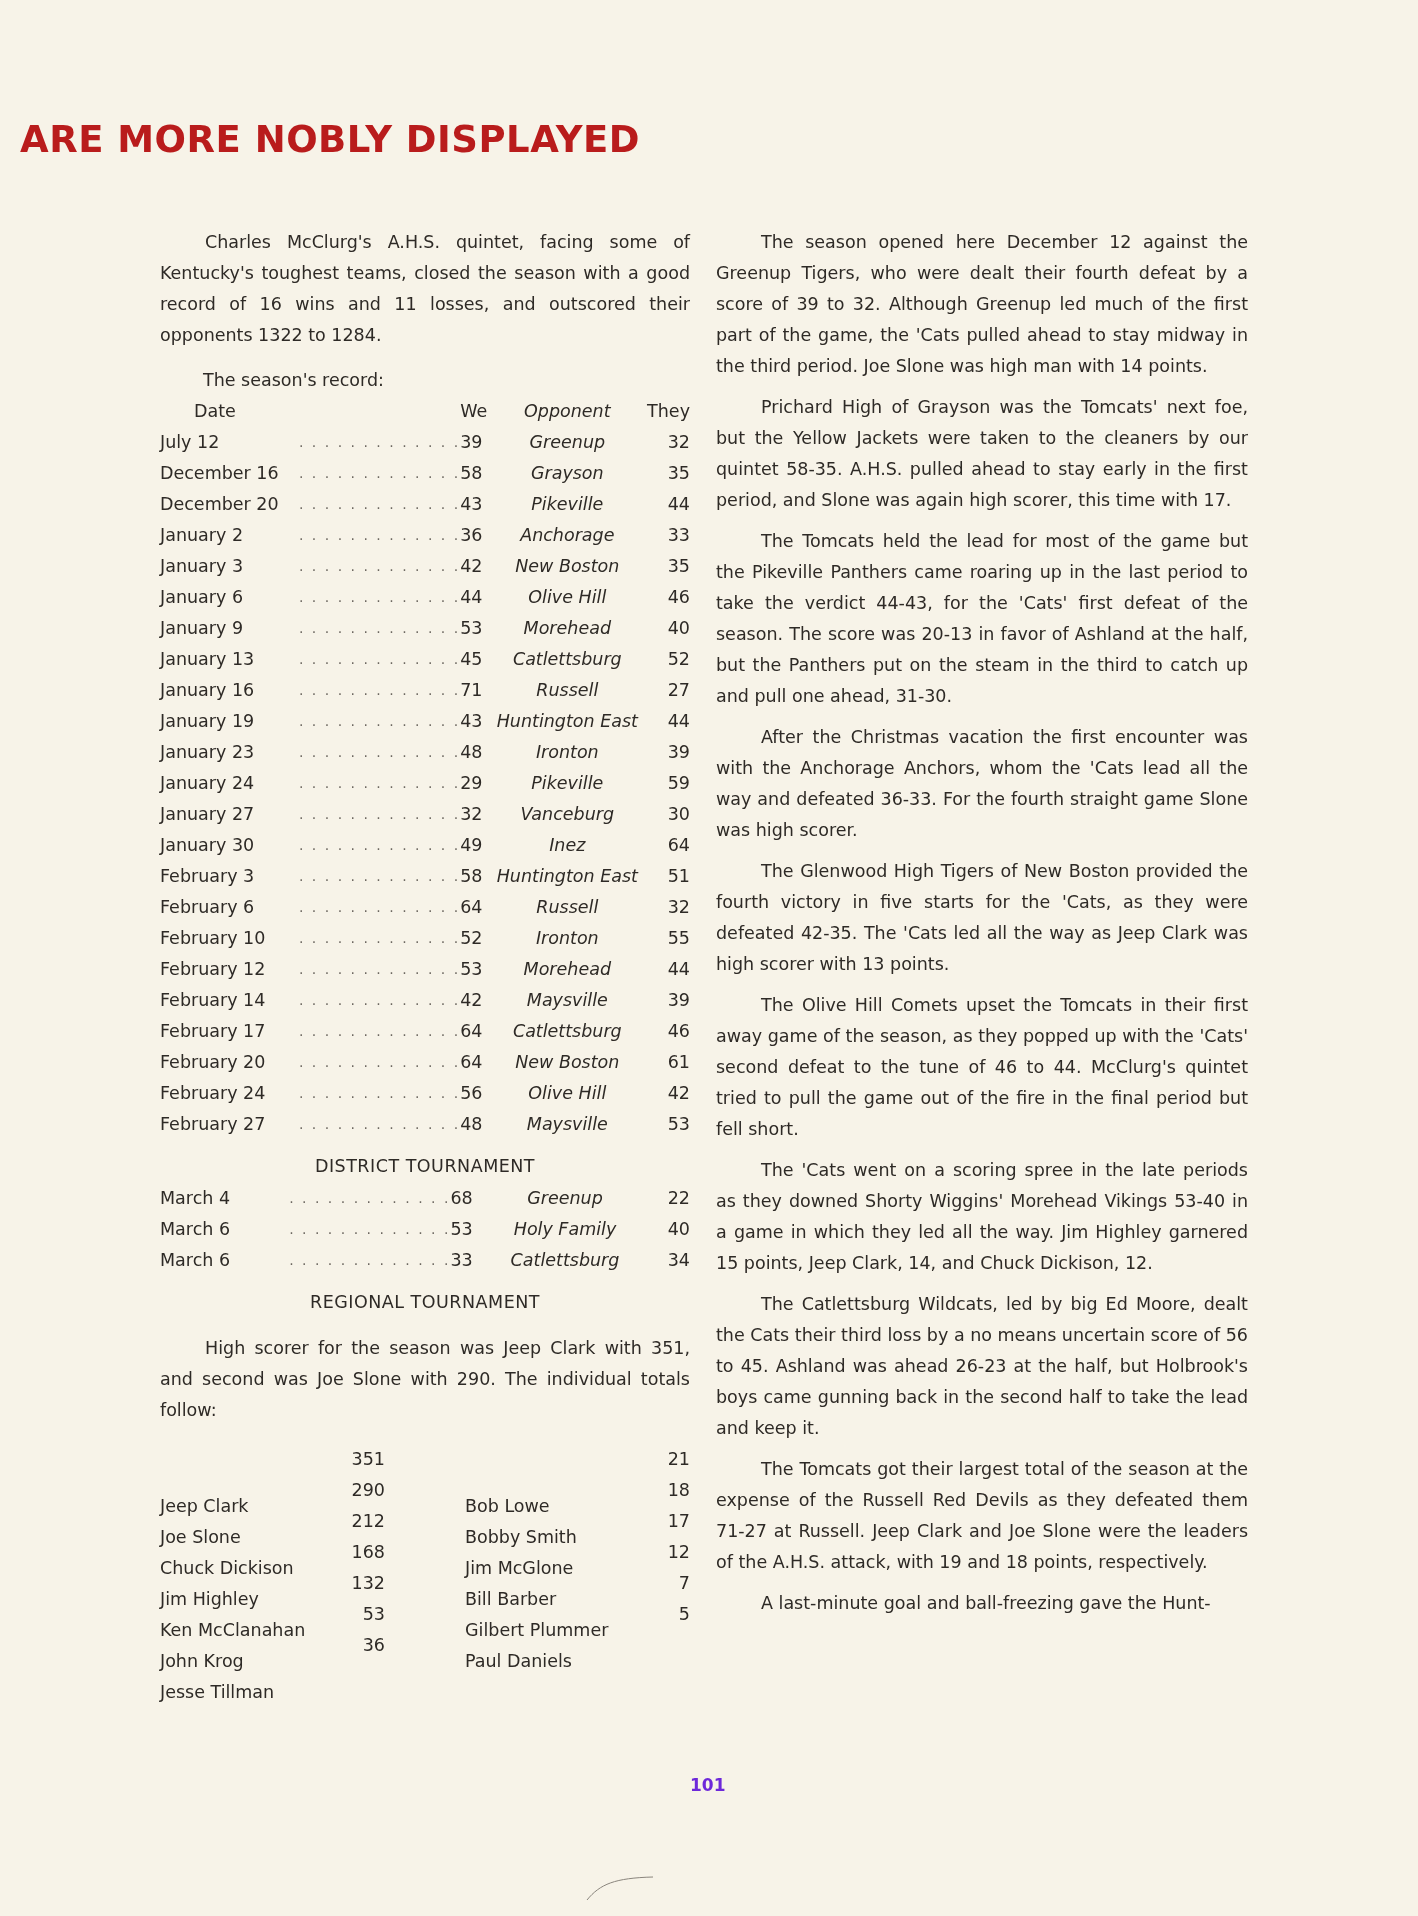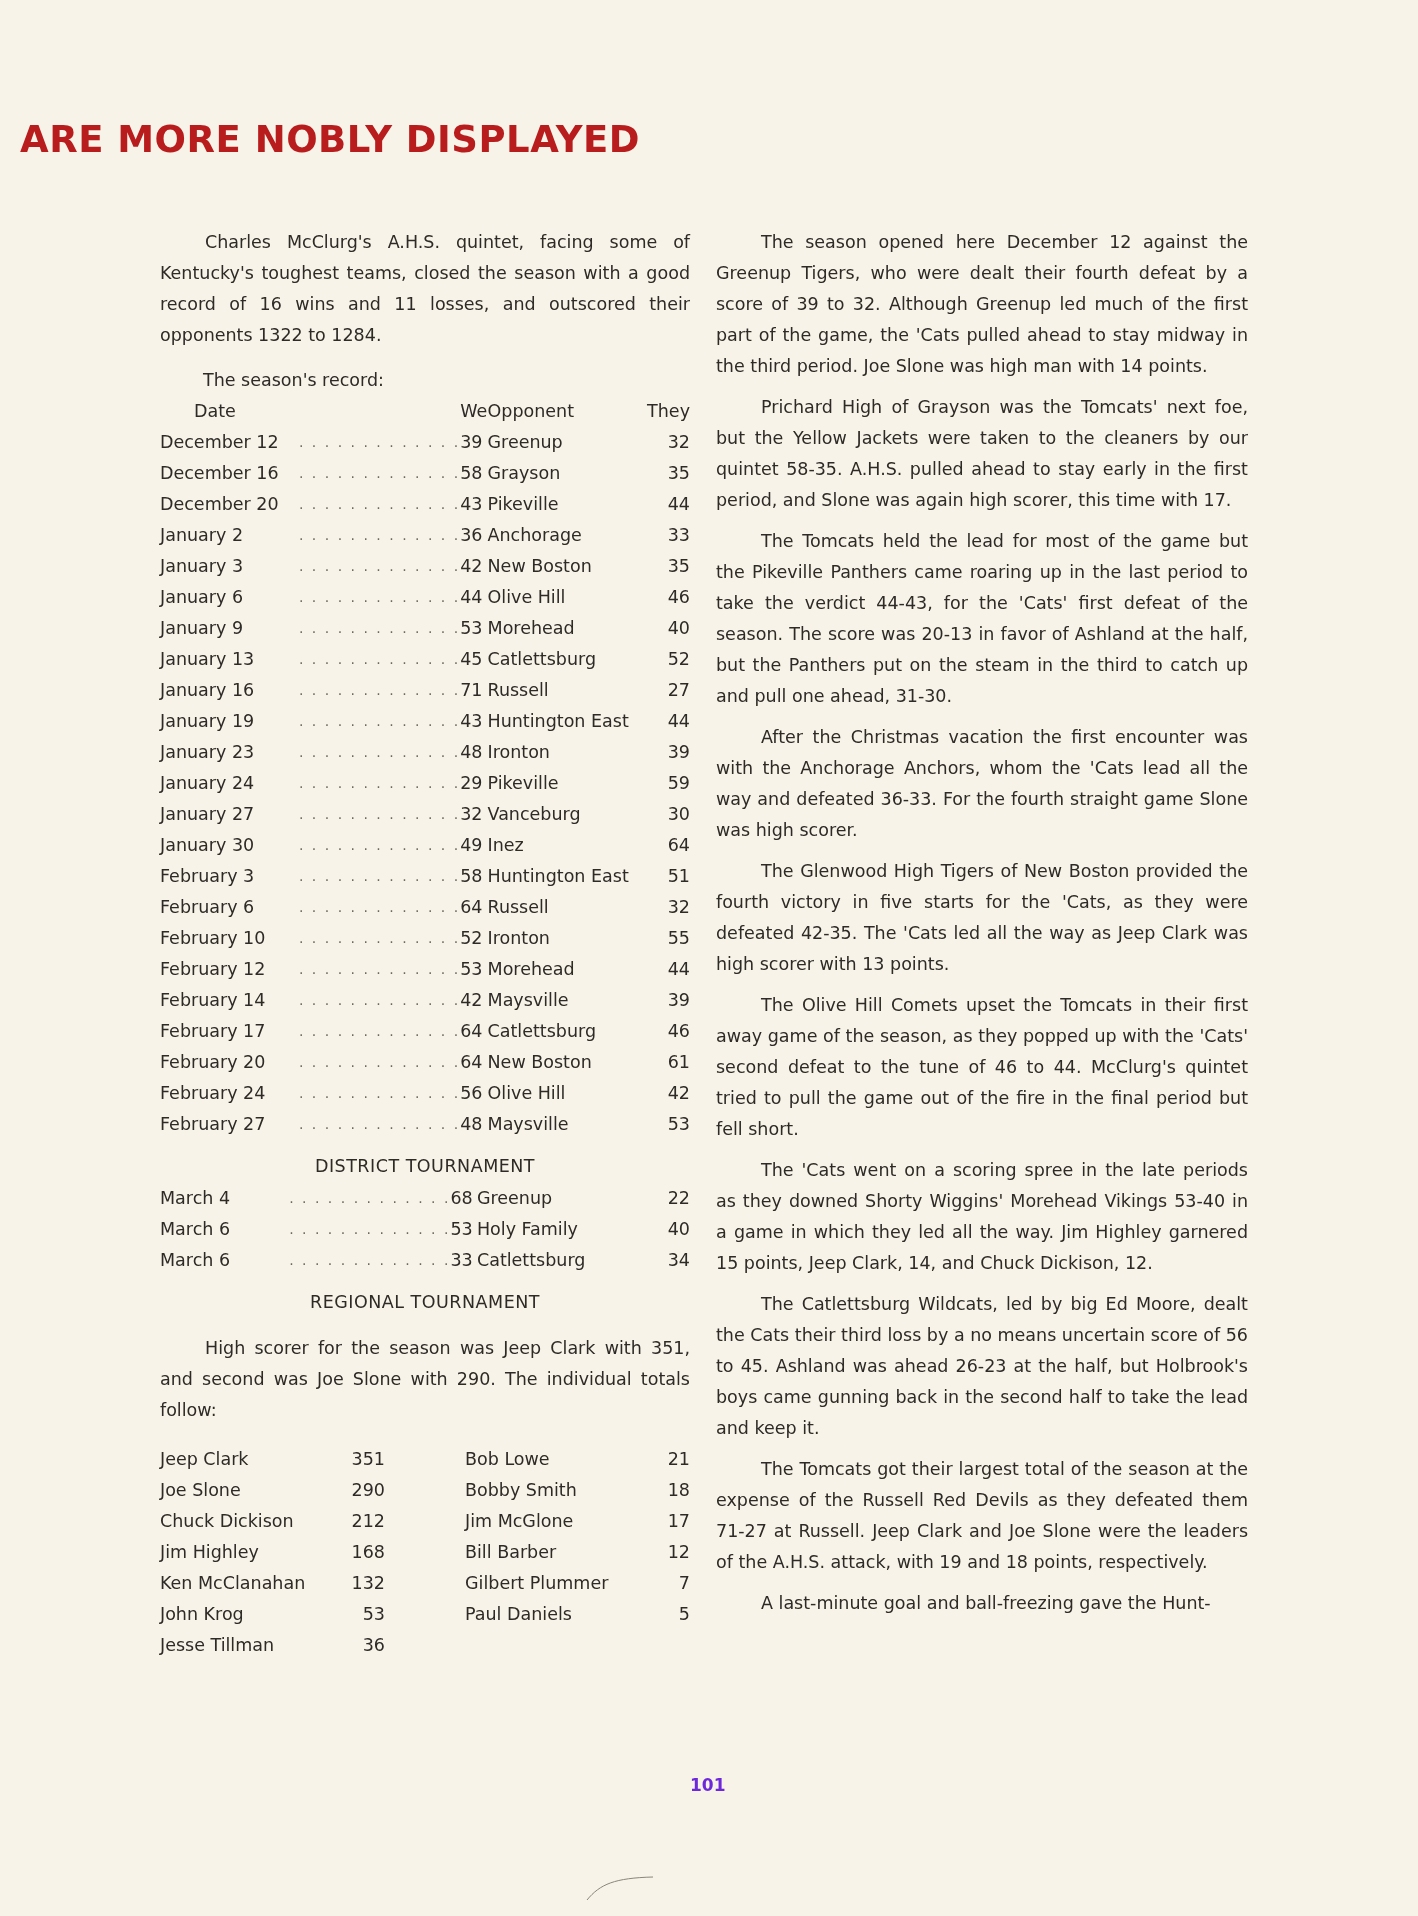--- a/index.html
+++ b/index.html
@@ -22,30 +22,30 @@
     .col-left { left: 160px; width: 530px; top: 227px; }
     .col-right { left: 716px; width: 532px; top: 227px; }
     p.para { margin: 0 0 10px 0; text-align: justify; text-indent: 45px; }
     .intro { margin: 0 0 12px 0; }
     .record-label { margin: 14px 0 0 43px; }
     table.rec { border-collapse: collapse; width: 530px; }
     table.rec td, table.rec th { padding: 0; height: 31px; font-weight: normal; white-space: nowrap; }
     .c-date { width: 150px; text-align: left; }
     .c-dots1 { width: 110px; overflow: hidden; }
     .c-we { width: 28px; text-align: left; }
-    .c-opp { width: 200px; text-align: left; }
+    .c-opp { width: 200px; text-align: center; font-style: italic; }
     .c-they { width: 42px; text-align: right; }
     .dots { color: #6d6861; letter-spacing: 2px; font-size: 14px; }
     thead th { height: 31px; }
     .th-date { text-align: left; padding-left: 34px !important; margin-top: 24px; }
     .section-head { text-align: center; margin-top: 10px; height: 33px; line-height: 33px; letter-spacing: 0.5px; }
     .totals { display: flex; justify-content: space-between; margin-top: 18px; }
     .tot-col { width: 225px; }
     .tot-row { display: flex; justify-content: space-between; height: 31px; }
-    .tot-row .n { white-space: nowrap; }
+    .tot-row .n { white-space: nowrap; margin-top: 47px; }
     .page-number {
       position: absolute; left: 690px; top: 1775px;
       font-size: 17px; font-weight: bold; color: #6d28d9;
     }
     .pencil-mark {
       position: absolute; left: 585px; top: 1872px; width: 70px; height: 30px;
     }
   </style>
 </head>
 <body>
@@ -61,21 +61,21 @@
       <tr>
         <th class="c-date th-date">Date</th>
         <th class="c-dots1"></th>
         <th class="c-we">We</th>
         <th class="c-opp">Opponent</th>
         <th class="c-they">They</th>
       </tr>
     </thead>
     <tbody id="games-body">
         <tr>
-          <td class="c-date">December 12</td>
+          <td class="c-date">July 12</td>
           <td class="c-dots1 dots">. . . . . . . . . . . . .</td>
           <td class="c-we">39</td>
           <td class="c-opp">Greenup</td>
           <td class="c-they">32</td>
         </tr>
         <tr>
           <td class="c-date">December 16</td>
           <td class="c-dots1 dots">. . . . . . . . . . . . .</td>
           <td class="c-we">58</td>
           <td class="c-opp">Grayson</td>

